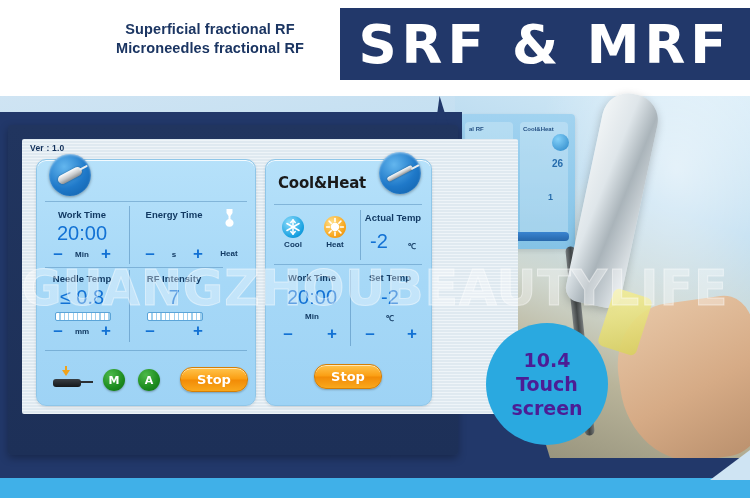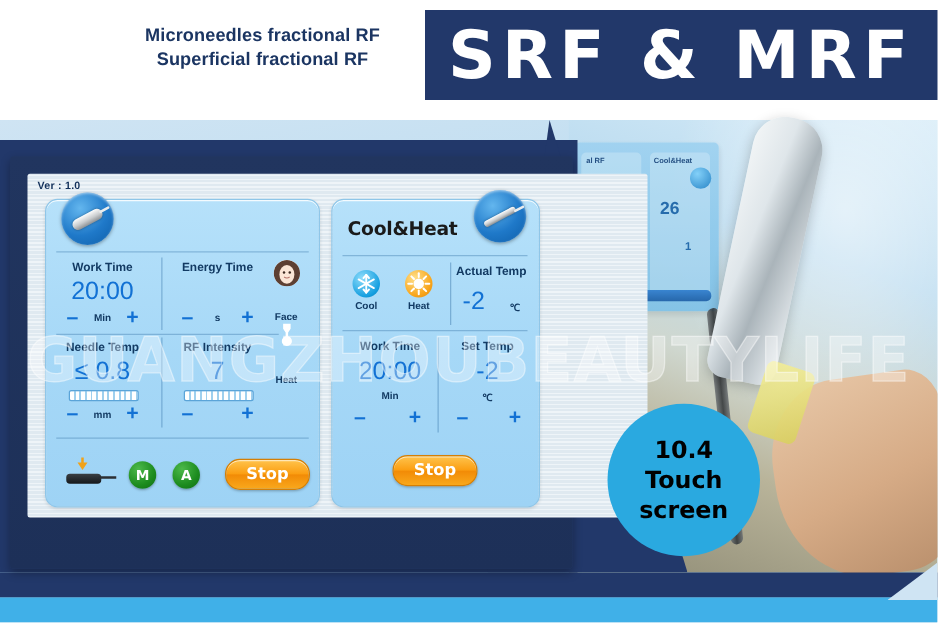--- a/index.html
+++ b/index.html
@@ -228,21 +228,21 @@
     border-left:4px solid transparent;border-right:4px solid transparent;
     border-top:6px solid #f0a21a;
   }
   .footpedal .stem{position:absolute;left:12px;top:-6px;width:2px;height:5px;background:#f0a21a;}
 
   
   .badge{
     position:absolute;left:486px;top:323px;width:122px;height:122px;border-radius:50%;
     background:#2aa9e0;
     display:flex;flex-direction:column;align-items:center;justify-content:center;
-    color:#000000;font-weight:bold;font-size:19px;line-height:24px;text-align:center;
+    color:#4c1d95;font-weight:bold;font-size:19px;line-height:24px;text-align:center;
     font-family:"DejaVu Sans", sans-serif;
   }
 
   
   .watermark{
     position:absolute;left:0;top:258px;width:750px;height:60px;
     display:flex;align-items:center;justify-content:center;
     color:rgba(255,255,255,.34);
     -webkit-text-stroke:1px rgba(255,255,255,.45);
     font-size:49px;font-weight:bold;letter-spacing:1px;white-space:nowrap;
@@ -250,39 +250,39 @@
     font-family:"DejaVu Sans", sans-serif;
   }
 </style>
 </head>
 <body>
 
 <div class="stage">
 
   <div class="header-wrap">
     <div class="header-sub">
+      <div>Superficial fractional RF</div>
       <div>Microneedles fractional RF</div>
-      <div>Superficial fractional RF</div>
     </div>
     <div class="header-band">
       <div class="title">SRF &amp; MRF</div>
     </div>
   </div>
 
   <div class="body-bg"></div>
 
   <div class="photo">
     <div class="mini-screen">
       <div class="mp l"></div>
       <div class="mp r"></div>
       <div class="lbl" style="left:9px;top:12px;">al RF</div>
       <div class="lbl" style="left:63px;top:12px;">Cool&amp;Heat</div>
       <div class="bub" style="left:22px;top:28px;width:13px;height:13px;"></div>
       <div class="bub" style="left:92px;top:20px;width:17px;height:17px;"></div>
-      <div class="lbl" style="left:68px;top:44px;color:#1b64a8;font-size:14px;">26</div>
+      <div class="lbl" style="left:92px;top:44px;color:#1b64a8;font-size:10px;">26</div>
       <div class="lbl" style="left:18px;top:78px;color:#1b64a8;font-size:9px;">44</div>
       <div class="lbl" style="left:88px;top:78px;color:#1b64a8;font-size:9px;">1</div>
       <div class="bar" style="top:118px;"></div>
     </div>
     <div class="cable"></div>
     <div class="handpiece"></div>
     <div class="arm"></div>
     <div class="tip"></div>
   </div>
 
@@ -343,32 +343,20 @@
           <div class="arrow"></div>
           <div class="base"></div>
           <div class="cord"></div>
         </div>
         <div class="btn-ma" style="left:66px;top:209px;">M</div>
         <div class="btn-ma" style="left:101px;top:209px;">A</div>
         <div class="btn-stop" style="left:143px;top:207px;width:66px;height:23px;font-size:13px;">Stop</div>
 
         <div class="side-icons">
 
-          <div class="si">
-            <div class="glyph gl-face">
-              <svg width="21" height="21" viewBox="0 0 21 21" aria-hidden="true">
-                <circle cx="10.5" cy="10.5" r="10.5" fill="#5d4033"></circle>
-                <ellipse cx="10.5" cy="11.5" rx="6" ry="7.5" fill="#fbe6d6"></ellipse>
-                <circle cx="8.2" cy="10" r="1" fill="#3b2a21"></circle>
-                <circle cx="12.8" cy="10" r="1" fill="#3b2a21"></circle>
-                <path d="M8.3 13.6 Q10.5 15.2 12.7 13.6" stroke="#b4736a" stroke-width="0.9" fill="none"></path>
-              </svg>
-            </div>
-            <div class="cap">Face</div>
-          </div>
 
 
           <div class="si">
             <div class="glyph gl-body">
               <svg width="21" height="21" viewBox="0 0 21 21" aria-hidden="true">
                 <path d="M7.5 1 h6 v4 l-2 3 v3 a4 4 0 1 1 -2 0 v-3 l-2 -3 Z" fill="#ffffff"></path>
               </svg>
             </div>
             <div class="cap">Heat</div>
           </div>

